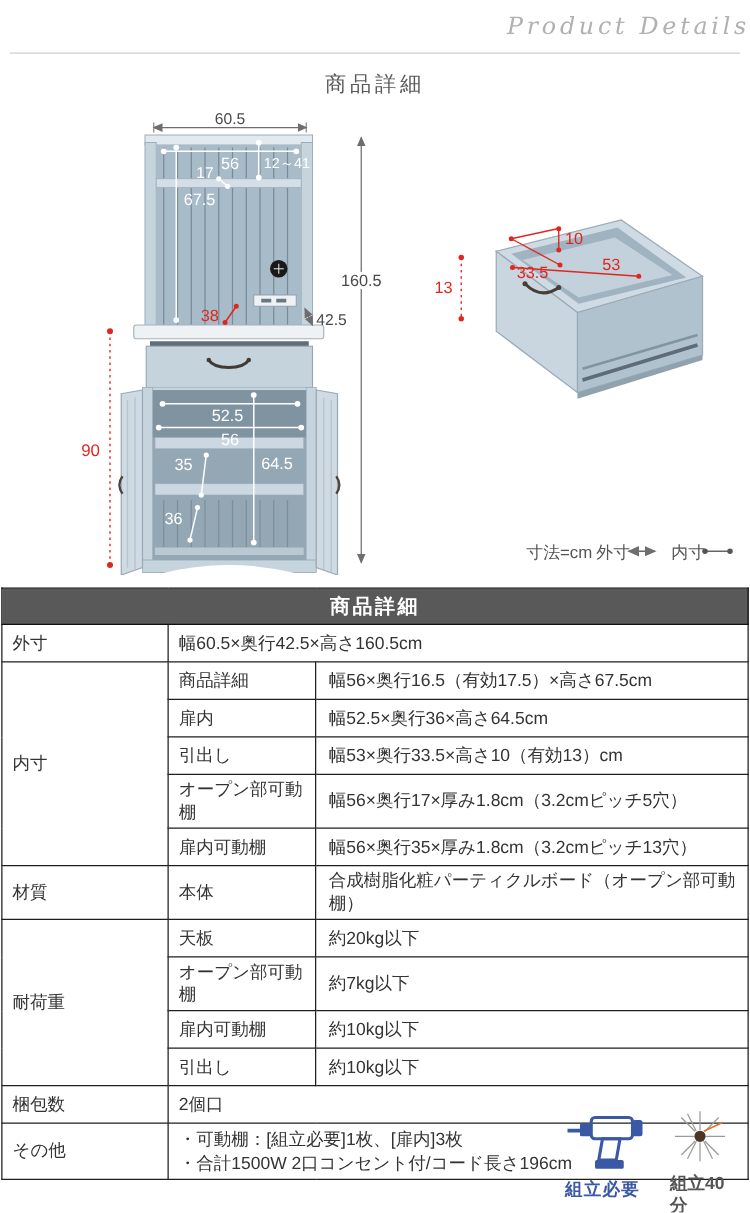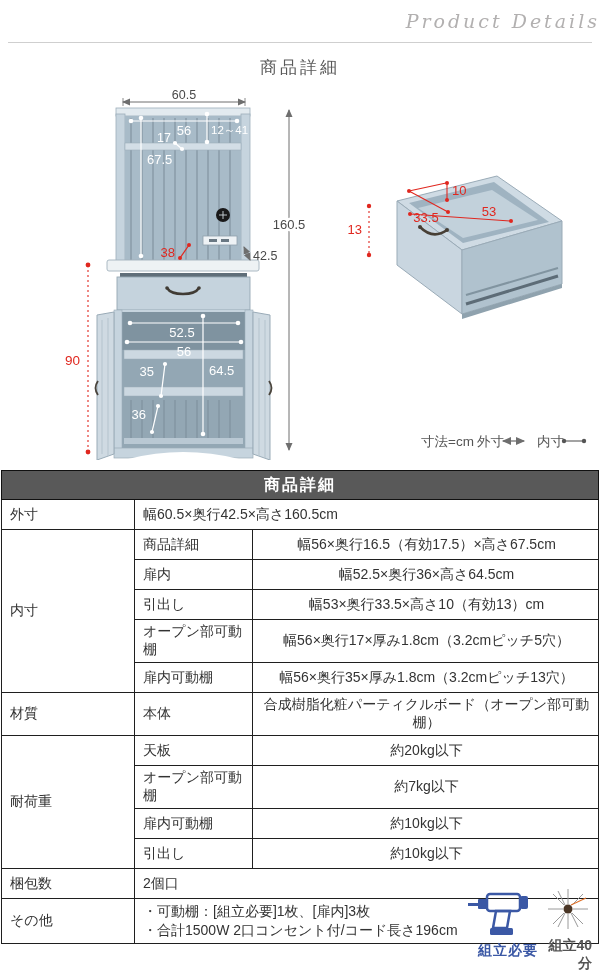--- a/index.html
+++ b/index.html
@@ -25,23 +25,23 @@
   .spec{
     position:absolute;top:470px;left:1px;width:598px;
     border-collapse:collapse;font-size:14px;color:#333;table-layout:fixed;
   }
   .spec th,.spec td{border:1px solid #1f1f1f;padding:3px 8px;vertical-align:middle;text-align:left;font-weight:normal;}
   .spec .ttl{
     background:#595959;color:#fff;font-size:16px;font-weight:bold;
     text-align:center;height:22px;letter-spacing:2px;border:1px solid #111;
   }
   .spec td{height:23px;}
-  .spec .c3{padding-left:10px;text-align:center;}
+  .spec .c3{padding-left:10px;}
   .spec .otherline{line-height:19px;}
-  .foot-group{position:absolute;text-align:right;}
+  .foot-group{position:absolute;text-align:left;}
   #drill-group{left:452px;top:884px;width:86px;}
   #star-group{left:536px;top:887px;width:56px;}
   .drill-label{color:#3b58a5;font-weight:bold;font-size:14px;margin-top:2px;letter-spacing:1px;}
   .star-label{color:#555;font-weight:bold;font-size:14px;margin-top:0;}
   .star-sub{color:#555;font-size:7.5px;margin-top:-1px;}
 </style>
 </head>
 <body>
 
 <div class="script-title">Product Details</div>

